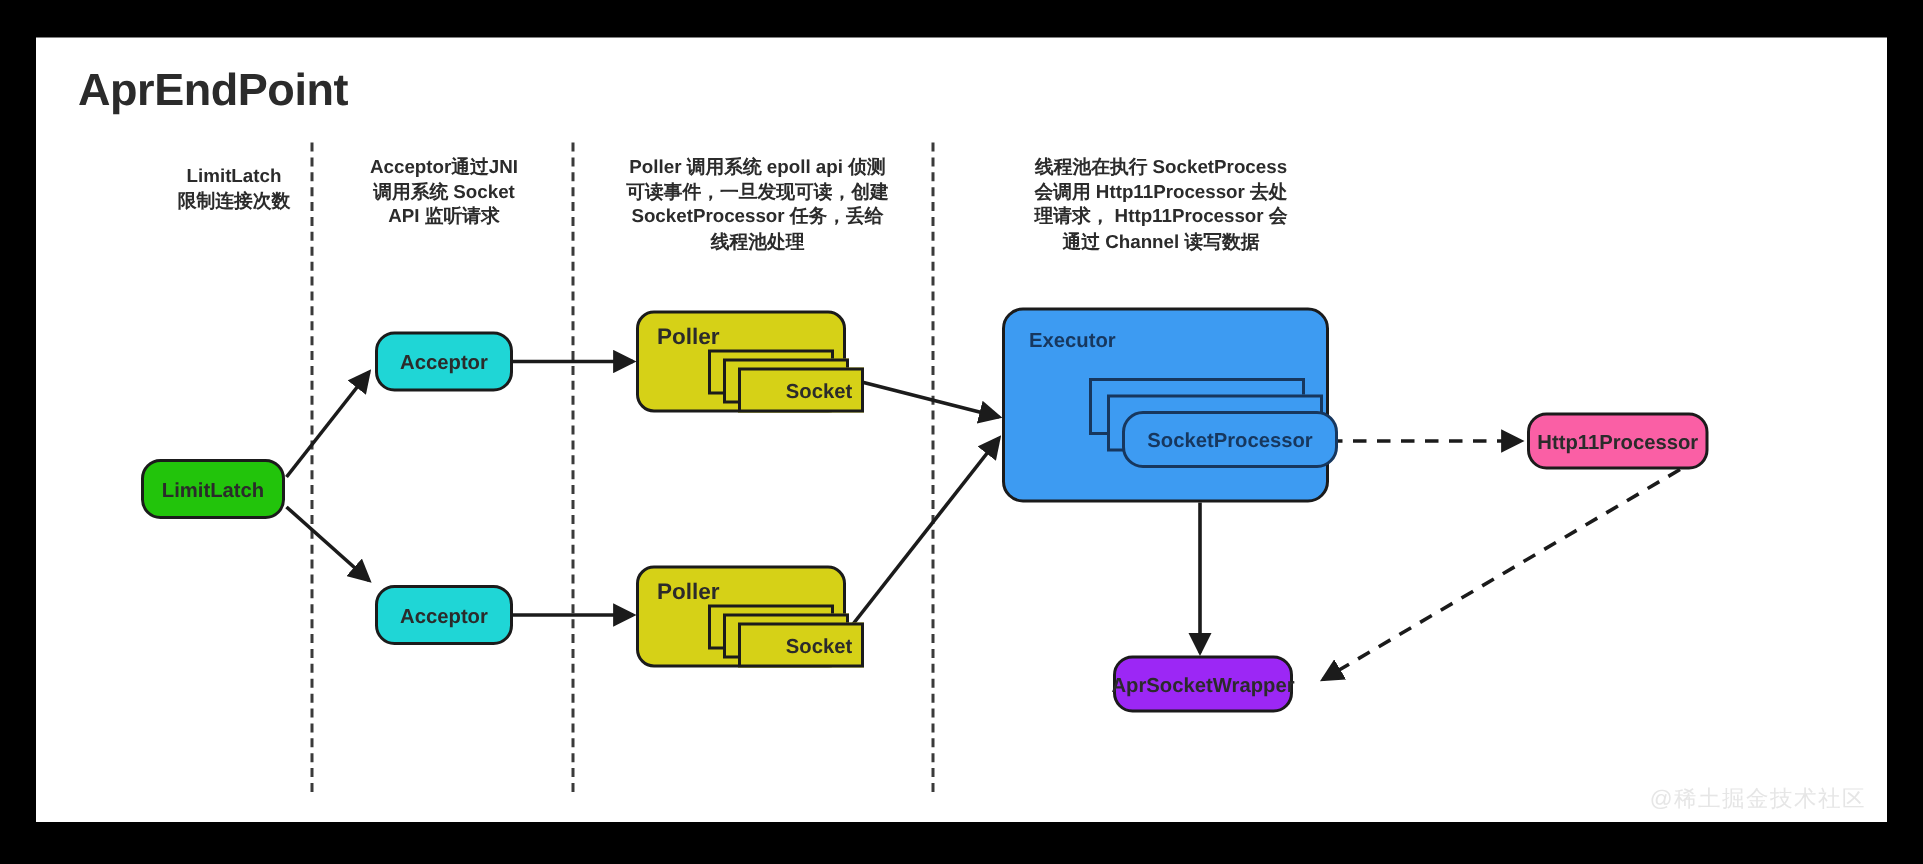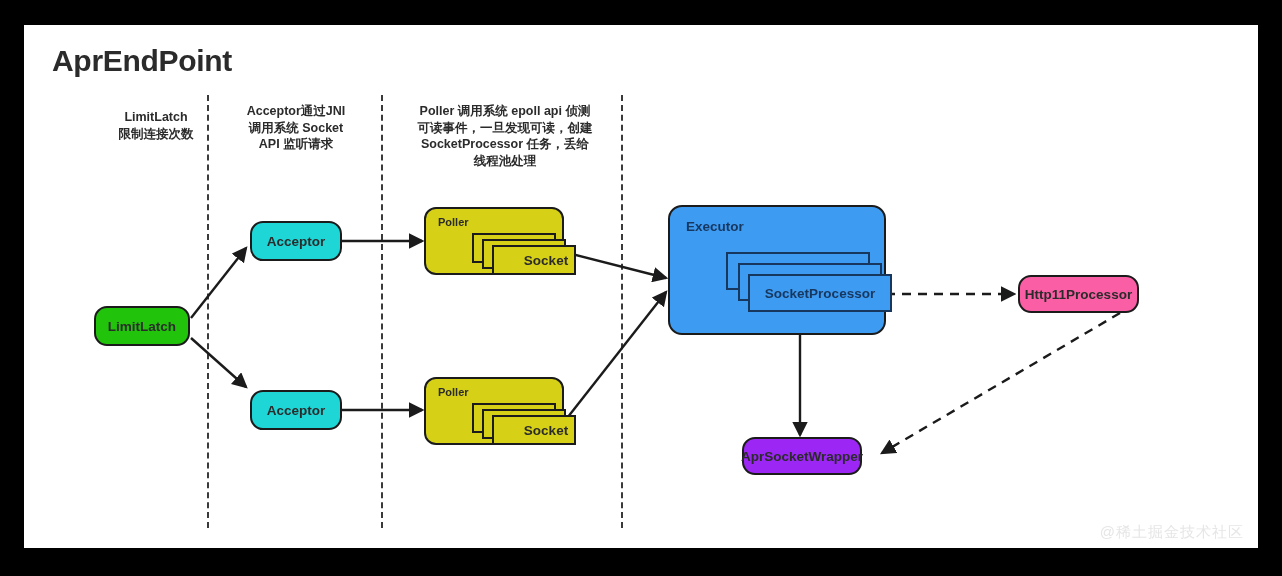--- a/index.html
+++ b/index.html
@@ -60,21 +60,21 @@
   .acceptor  { background: #1fd6d6; }
   .pollerbox {
     background: #d6d117;
     border-radius: 12px;
     display: block;
   }
   .poller-label {
     position: absolute;
     left: 12px;
     top: 7px;
-    font-size: 11px;
+    font-size: 15px;
     font-weight: bold;
     color: #2b2b2b;
   }
   .stack-card {
     position: absolute;
     box-sizing: border-box;
     border: 2.5px solid #1b1b1b;
   }
   .stack-card.sock { background: #d6d117; }
   .stack-card.sockfront {
@@ -103,20 +103,21 @@
   .stack-card.proc { background: #3d9bf2; border-color: #17375e; }
   .stack-card.procfront {
     background: #3d9bf2;
     border-color: #17375e;
     display: flex;
     align-items: center;
     justify-content: center;
     font-size: 13.5px;
     font-weight: bold;
     color: #17375e;
+    border-radius: 14px;
   }
   .http11 { background: #fa5fa5; }
   .aprwrap { background: #9c27f5; }
   svg.edges {
     position: absolute;
     left: 0; top: 0;
     width: 1234px;
     height: 523px;
     overflow: visible;
   }
@@ -143,20 +144,24 @@
 
   <div class="col-note" style="left:52px; top:84px; width:160px;">LimitLatch
 限制连接次数</div>
   <div class="col-note" style="left:196px; top:78px; width:152px;">Acceptor通过JNI
 调用系统 Socket
 API 监听请求</div>
   <div class="col-note" style="left:366px; top:78px; width:230px;">Poller 调用系统 epoll api 侦测
 可读事件，一旦发现可读，创建
 SocketProcessor 任务，丢给
 线程池处理</div>
+  <div class="col-note" style="left:630px; top:78px; width:240px;">线程池在执行 SocketProcess
+会调用 Http11Processor 去处
+理请求， Http11Processor 会
+通过 Channel 读写数据</div>
 
   <svg class="edges">
     <defs>
       <marker id="arrow" viewBox="0 0 10 10" refX="8.5" refY="5" markerWidth="6.5" markerHeight="6.5" orient="auto-start-reverse">
         <path d="M 0 0 L 10 5 L 0 10 z" fill="#1b1b1b"></path>
       </marker>
     </defs>
 
     <path d="M 167 293 L 222 223" stroke="#1b1b1b" stroke-width="2.4" fill="none" marker-end="url(#arrow)"></path>
 

